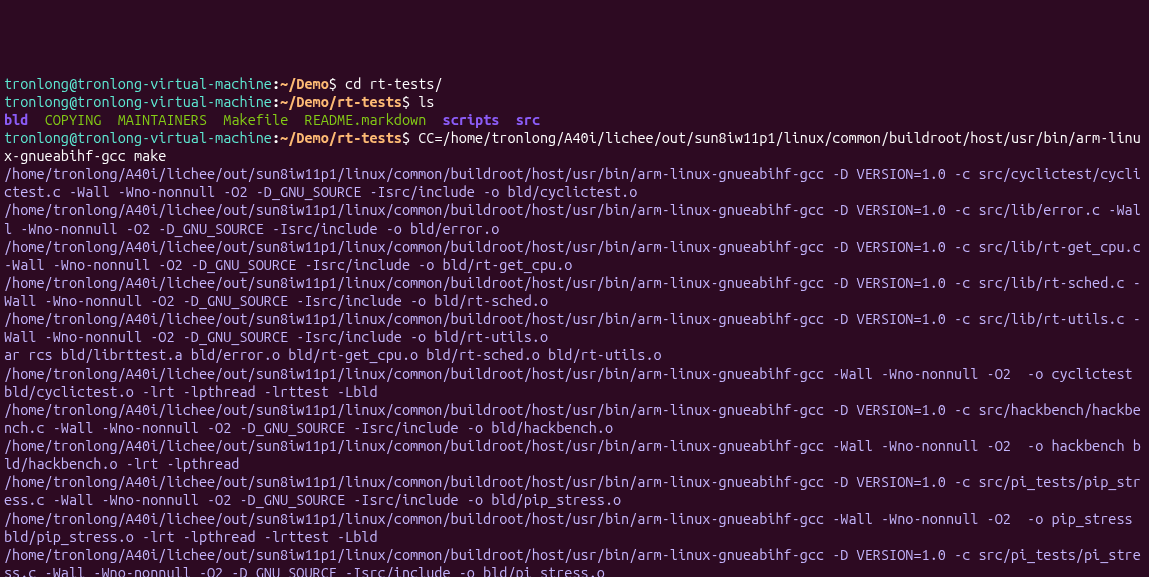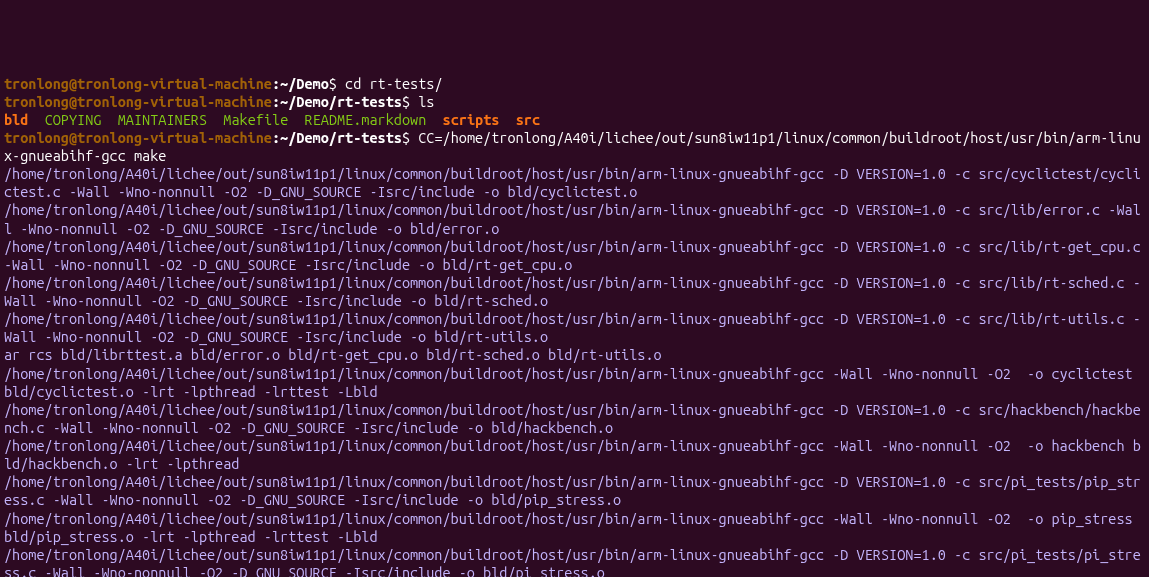--- a/index.html
+++ b/index.html
@@ -7,26 +7,26 @@
       background: #2d0a22;
       font-family: "Ubuntu Mono", "Consolas", monospace;
       font-size: 14.5px;
       line-height: 1.25;
       color: #ffffff;
       padding: 2px 4px;
       width: 1149px;
       white-space: pre-wrap;
       word-break: break-all;
     }
-    .user { color: #a16207; font-weight: bold; }
+    .user { color: #5eead4; font-weight: normal; }
     .colon { color: #ffffff; font-weight: bold; }
-    .path { color: #ffffff; font-weight: bold; }
+    .path { color: #fdba74; font-weight: bold; }
     .dollar { color: #ffffff; }
     .cmd { color: #ffffff; }
-    .dir { color: #f97316; font-weight: bold; }
+    .dir { color: #8b5cf6; font-weight: bold; }
     .file { color: #84cc16; }
     .out { color: #c4b5fd; display: block; }
     .prompt-line { display: block; }
   </style>
 </head>
 <body>
 
 
 
 <div><span class="prompt-line"><span class="user">tronlong@tronlong-virtual-machine</span><span class="colon">:</span><span class="path">~/Demo</span><span class="dollar">$ </span><span class="cmd">cd rt-tests/</span></span><span class="prompt-line"><span class="user">tronlong@tronlong-virtual-machine</span><span class="colon">:</span><span class="path">~/Demo/rt-tests</span><span class="dollar">$ </span><span class="cmd">ls</span></span><span class="prompt-line"><span class="dir">bld</span><span>  </span><span class="file">COPYING</span><span>  </span><span class="file">MAINTAINERS</span><span>  </span><span class="file">Makefile</span><span>  </span><span class="file">README.markdown</span><span>  </span><span class="dir">scripts</span><span>  </span><span class="dir">src</span></span><span class="prompt-line"><span class="user">tronlong@tronlong-virtual-machine</span><span class="colon">:</span><span class="path">~/Demo/rt-tests</span><span class="dollar">$ </span><span class="cmd">CC=/home/tronlong/A40i/lichee/out/sun8iw11p1/linux/common/buildroot/host/usr/bin/arm-linux-gnueabihf-gcc make</span></span><span class="out">/home/tronlong/A40i/lichee/out/sun8iw11p1/linux/common/buildroot/host/usr/bin/arm-linux-gnueabihf-gcc -D VERSION=1.0 -c src/cyclictest/cyclictest.c -Wall -Wno-nonnull -O2 -D_GNU_SOURCE -Isrc/include -o bld/cyclictest.o</span><span class="out">/home/tronlong/A40i/lichee/out/sun8iw11p1/linux/common/buildroot/host/usr/bin/arm-linux-gnueabihf-gcc -D VERSION=1.0 -c src/lib/error.c -Wall -Wno-nonnull -O2 -D_GNU_SOURCE -Isrc/include -o bld/error.o</span><span class="out">/home/tronlong/A40i/lichee/out/sun8iw11p1/linux/common/buildroot/host/usr/bin/arm-linux-gnueabihf-gcc -D VERSION=1.0 -c src/lib/rt-get_cpu.c -Wall -Wno-nonnull -O2 -D_GNU_SOURCE -Isrc/include -o bld/rt-get_cpu.o</span><span class="out">/home/tronlong/A40i/lichee/out/sun8iw11p1/linux/common/buildroot/host/usr/bin/arm-linux-gnueabihf-gcc -D VERSION=1.0 -c src/lib/rt-sched.c -Wall -Wno-nonnull -O2 -D_GNU_SOURCE -Isrc/include -o bld/rt-sched.o</span><span class="out">/home/tronlong/A40i/lichee/out/sun8iw11p1/linux/common/buildroot/host/usr/bin/arm-linux-gnueabihf-gcc -D VERSION=1.0 -c src/lib/rt-utils.c -Wall -Wno-nonnull -O2 -D_GNU_SOURCE -Isrc/include -o bld/rt-utils.o</span><span class="out">ar rcs bld/librttest.a bld/error.o bld/rt-get_cpu.o bld/rt-sched.o bld/rt-utils.o</span><span class="out">/home/tronlong/A40i/lichee/out/sun8iw11p1/linux/common/buildroot/host/usr/bin/arm-linux-gnueabihf-gcc -Wall -Wno-nonnull -O2  -o cyclictest bld/cyclictest.o -lrt -lpthread -lrttest -Lbld</span><span class="out">/home/tronlong/A40i/lichee/out/sun8iw11p1/linux/common/buildroot/host/usr/bin/arm-linux-gnueabihf-gcc -D VERSION=1.0 -c src/hackbench/hackbench.c -Wall -Wno-nonnull -O2 -D_GNU_SOURCE -Isrc/include -o bld/hackbench.o</span><span class="out">/home/tronlong/A40i/lichee/out/sun8iw11p1/linux/common/buildroot/host/usr/bin/arm-linux-gnueabihf-gcc -Wall -Wno-nonnull -O2  -o hackbench bld/hackbench.o -lrt -lpthread</span><span class="out">/home/tronlong/A40i/lichee/out/sun8iw11p1/linux/common/buildroot/host/usr/bin/arm-linux-gnueabihf-gcc -D VERSION=1.0 -c src/pi_tests/pip_stress.c -Wall -Wno-nonnull -O2 -D_GNU_SOURCE -Isrc/include -o bld/pip_stress.o</span><span class="out">/home/tronlong/A40i/lichee/out/sun8iw11p1/linux/common/buildroot/host/usr/bin/arm-linux-gnueabihf-gcc -Wall -Wno-nonnull -O2  -o pip_stress bld/pip_stress.o -lrt -lpthread -lrttest -Lbld</span><span class="out">/home/tronlong/A40i/lichee/out/sun8iw11p1/linux/common/buildroot/host/usr/bin/arm-linux-gnueabihf-gcc -D VERSION=1.0 -c src/pi_tests/pi_stress.c -Wall -Wno-nonnull -O2 -D_GNU_SOURCE -Isrc/include -o bld/pi_stress.o</span></div>

